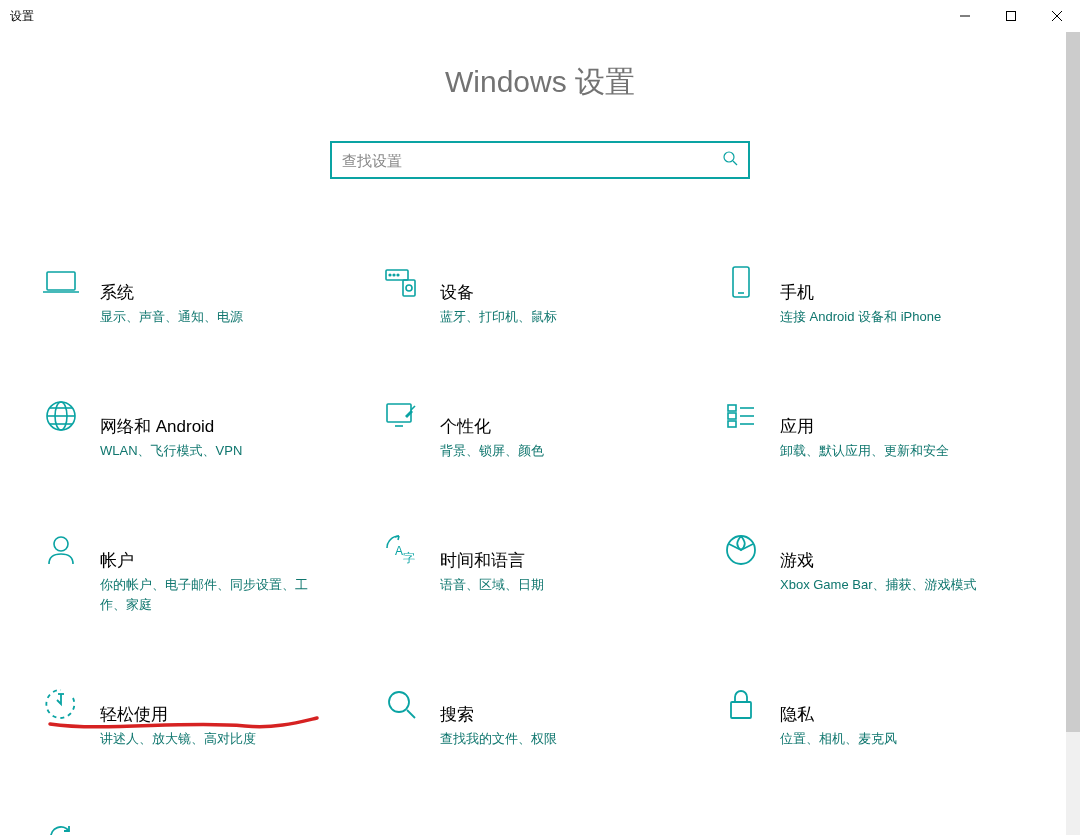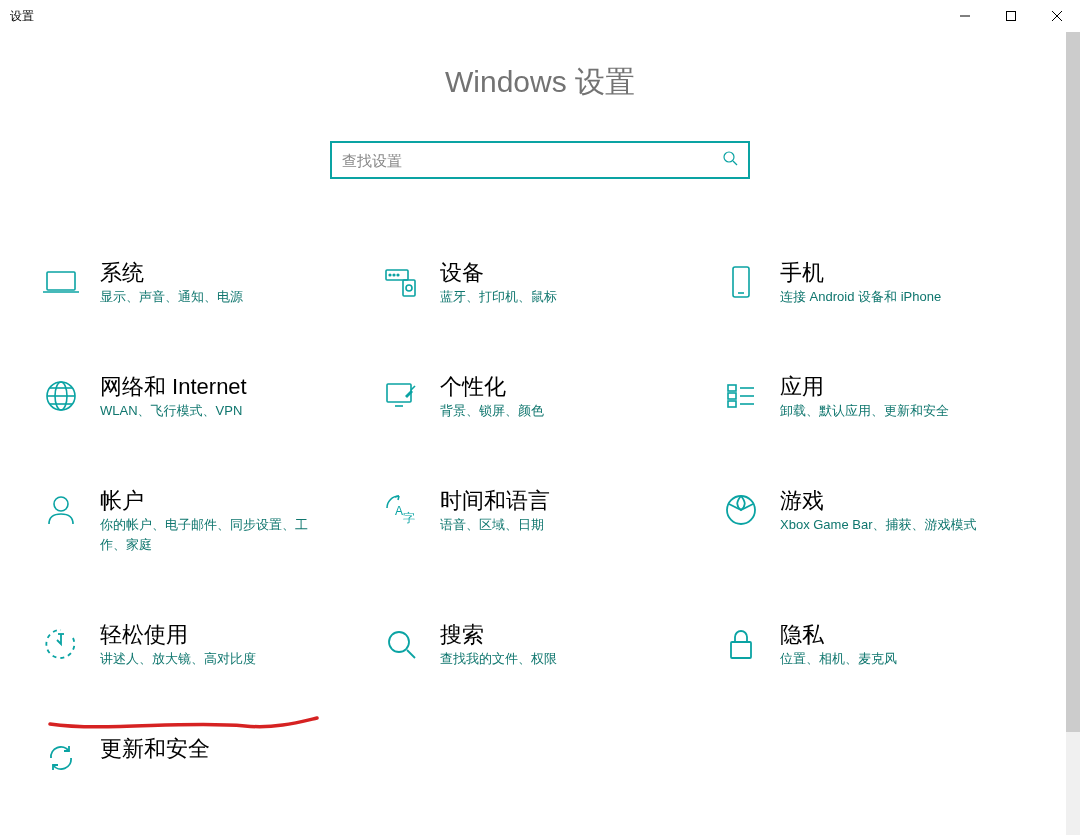--- a/index.html
+++ b/index.html
@@ -85,24 +85,25 @@
       width: 42px;
       height: 42px;
       flex: 0 0 42px;
       display: flex;
       align-items: center;
       justify-content: center;
       color: #0aa3a3;
     }
     .tile-text { padding-top: 0px; max-width: 230px; }
     .tile-title {
-      font-size: 22px;
+      font-size: 17px;
       color: #000;
       font-weight: 400;
       line-height: 24px;
+      margin-top: 20px;
     }
     .tile-desc {
       font-size: 13px;
       color: #0f766e;
       line-height: 20px;
       margin-top: 2px;
     }
     .scrollbar {
       position: absolute;
       right: 0;
@@ -213,21 +214,21 @@
       <span class="tile-icon">
         <svg width="40" height="40" viewBox="0 0 40 40" fill="none" stroke="currentColor" stroke-width="1.6">
             <circle cx="20" cy="20" r="14"></circle>
             <ellipse cx="20" cy="20" rx="6" ry="14"></ellipse>
             <line x1="6" y1="20" x2="34" y2="20"></line>
             <line x1="9" y1="12" x2="31" y2="12"></line>
             <line x1="9" y1="28" x2="31" y2="28"></line>
           </svg>
       </span>
       <div class="tile-text">
-        <div class="tile-title">网络和 Internet</div>
+        <div class="tile-title">网络和 Android</div>
         <div class="tile-desc">WLAN、飞行模式、VPN</div>
       </div>
     </div>
 
     <div class="tile">
       <span class="tile-icon">
         <svg width="40" height="40" viewBox="0 0 40 40" fill="none" stroke="currentColor" stroke-width="1.6">
             <rect x="6" y="8" width="24" height="18" rx="1"></rect>
             <line x1="14" y1="30" x2="22" y2="30"></line>
             <path d="M24 20 L30 14 L32 16 L26 22 Z" fill="currentColor" stroke="none"></path>

